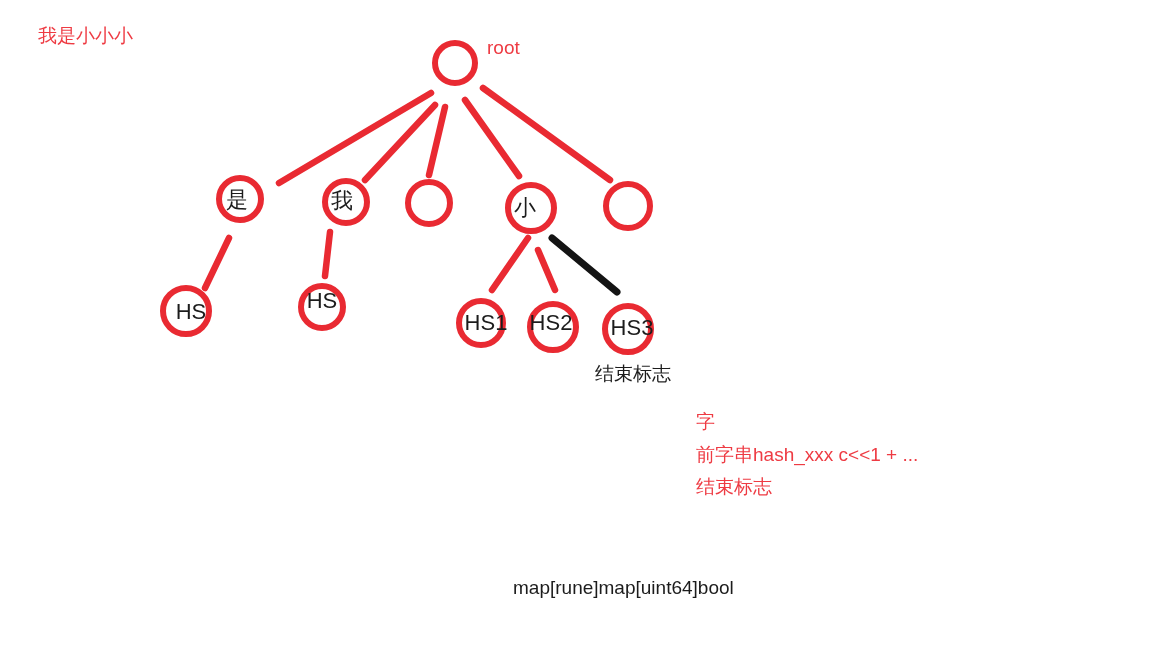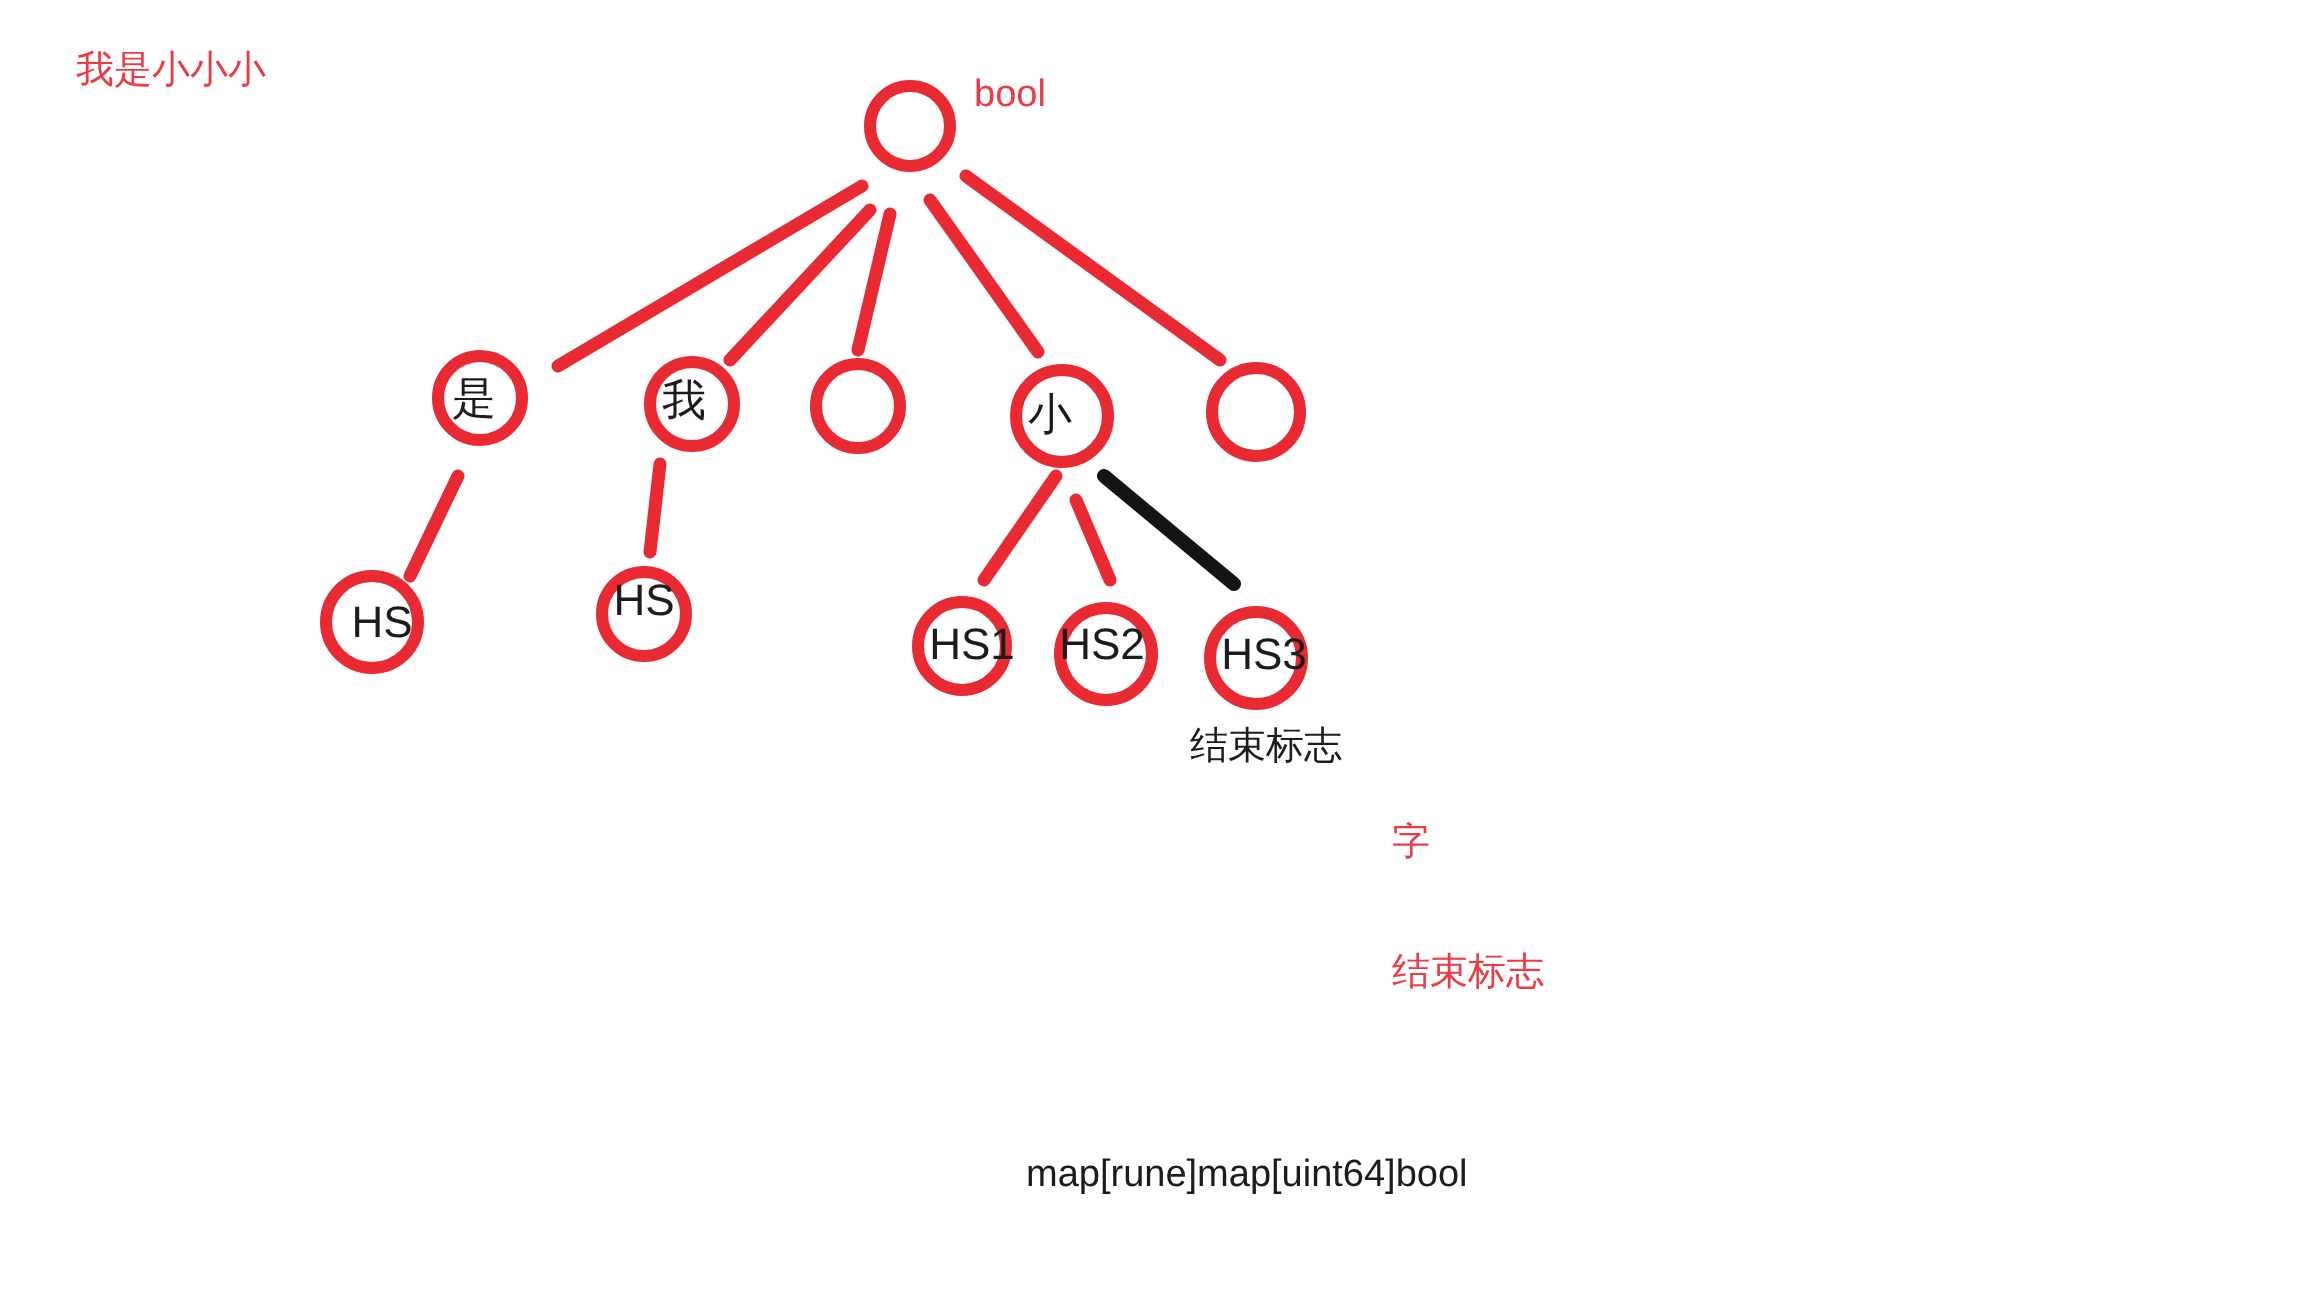--- a/index.html
+++ b/index.html
@@ -40,20 +40,21 @@
       <text x="322" y="300" text-anchor="middle" dominant-baseline="central" fill="#1c1c1c" font-size="22" font-family="&quot;Liberation Sans&quot;, sans-serif">HS</text>
       <circle cx="481" cy="323" r="22" fill="none" stroke="#e92a32" stroke-width="6"></circle>
       <text x="486" y="322" text-anchor="middle" dominant-baseline="central" fill="#1c1c1c" font-size="22" font-family="&quot;Liberation Sans&quot;, sans-serif">HS1</text>
       <circle cx="553" cy="327" r="23" fill="none" stroke="#e92a32" stroke-width="6"></circle>
       <text x="551" y="322" text-anchor="middle" dominant-baseline="central" fill="#1c1c1c" font-size="22" font-family="&quot;Liberation Sans&quot;, sans-serif">HS2</text>
       <circle cx="628" cy="329" r="23" fill="none" stroke="#e92a32" stroke-width="6"></circle>
       <text x="632" y="327" text-anchor="middle" dominant-baseline="central" fill="#1c1c1c" font-size="22" font-family="&quot;Liberation Sans&quot;, sans-serif">HS3</text>
     </svg>
 
   <div class="t red fs19" style="left:38px;top:26px">我是小小小</div>
-  <div class="t red fs19" style="left:487px;top:38px">bool</div>
+  <div class="t red fs19" style="left:487px;top:38px">root</div>
   <div class="t blk fs19" style="left:595px;top:364px">结束标志</div>
 
   <div class="t red fs19" style="left:696px;top:412px">字</div>
+  <div class="t red fs19" style="left:696px;top:445px">前字串hash_xxx c&lt;&lt;1 + ...</div>
   <div class="t red fs19" style="left:696px;top:477px">结束标志</div>
 
   <div class="t blk fs19" style="left:513px;top:578px">map[rune]map[uint64]bool</div>
 </div>
 
 </body></html>

